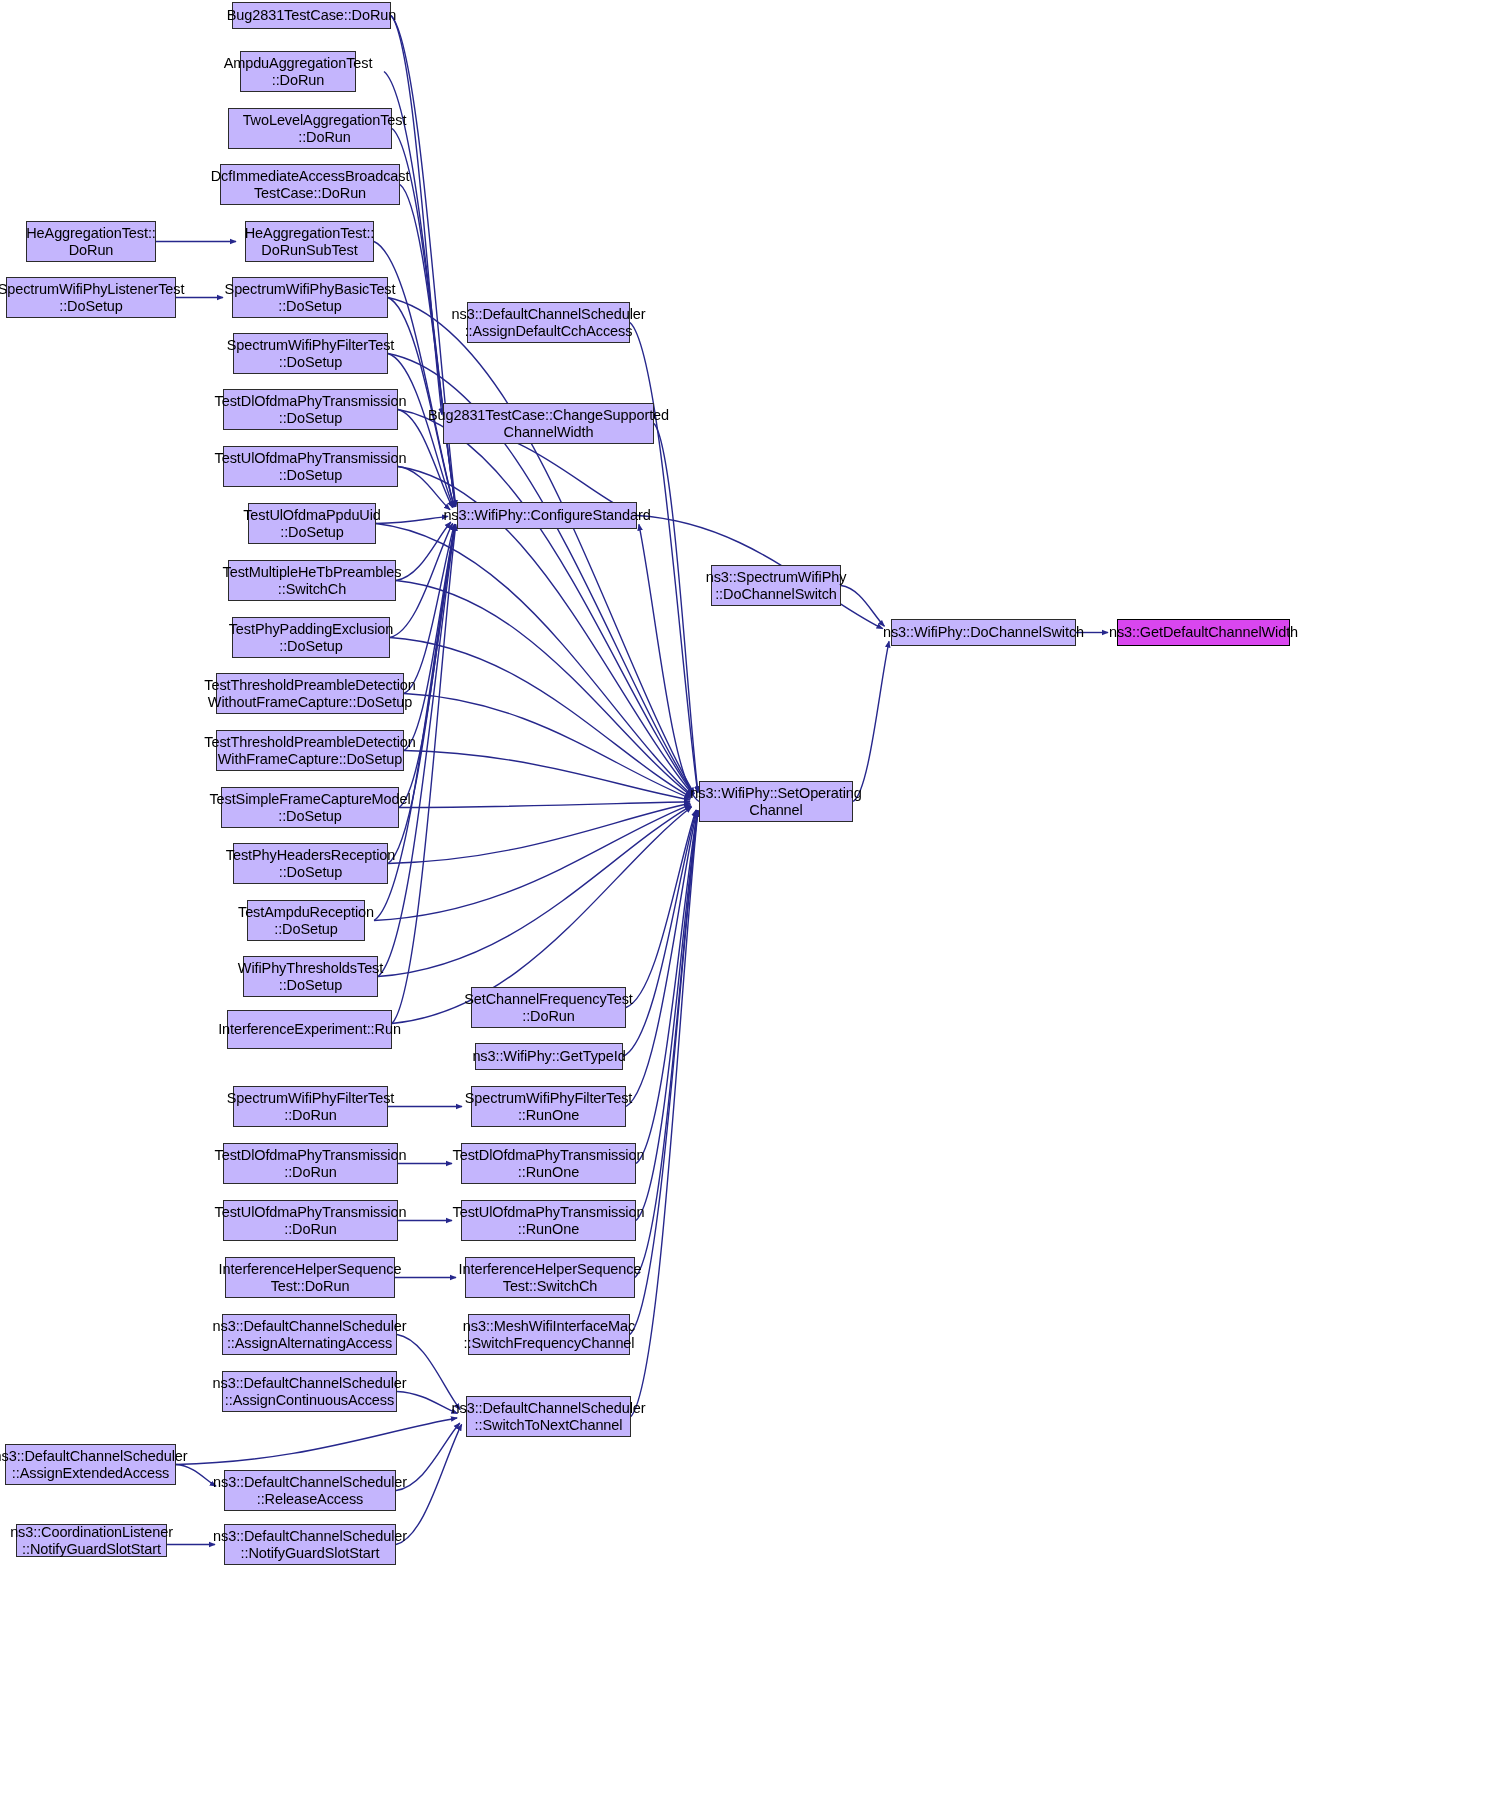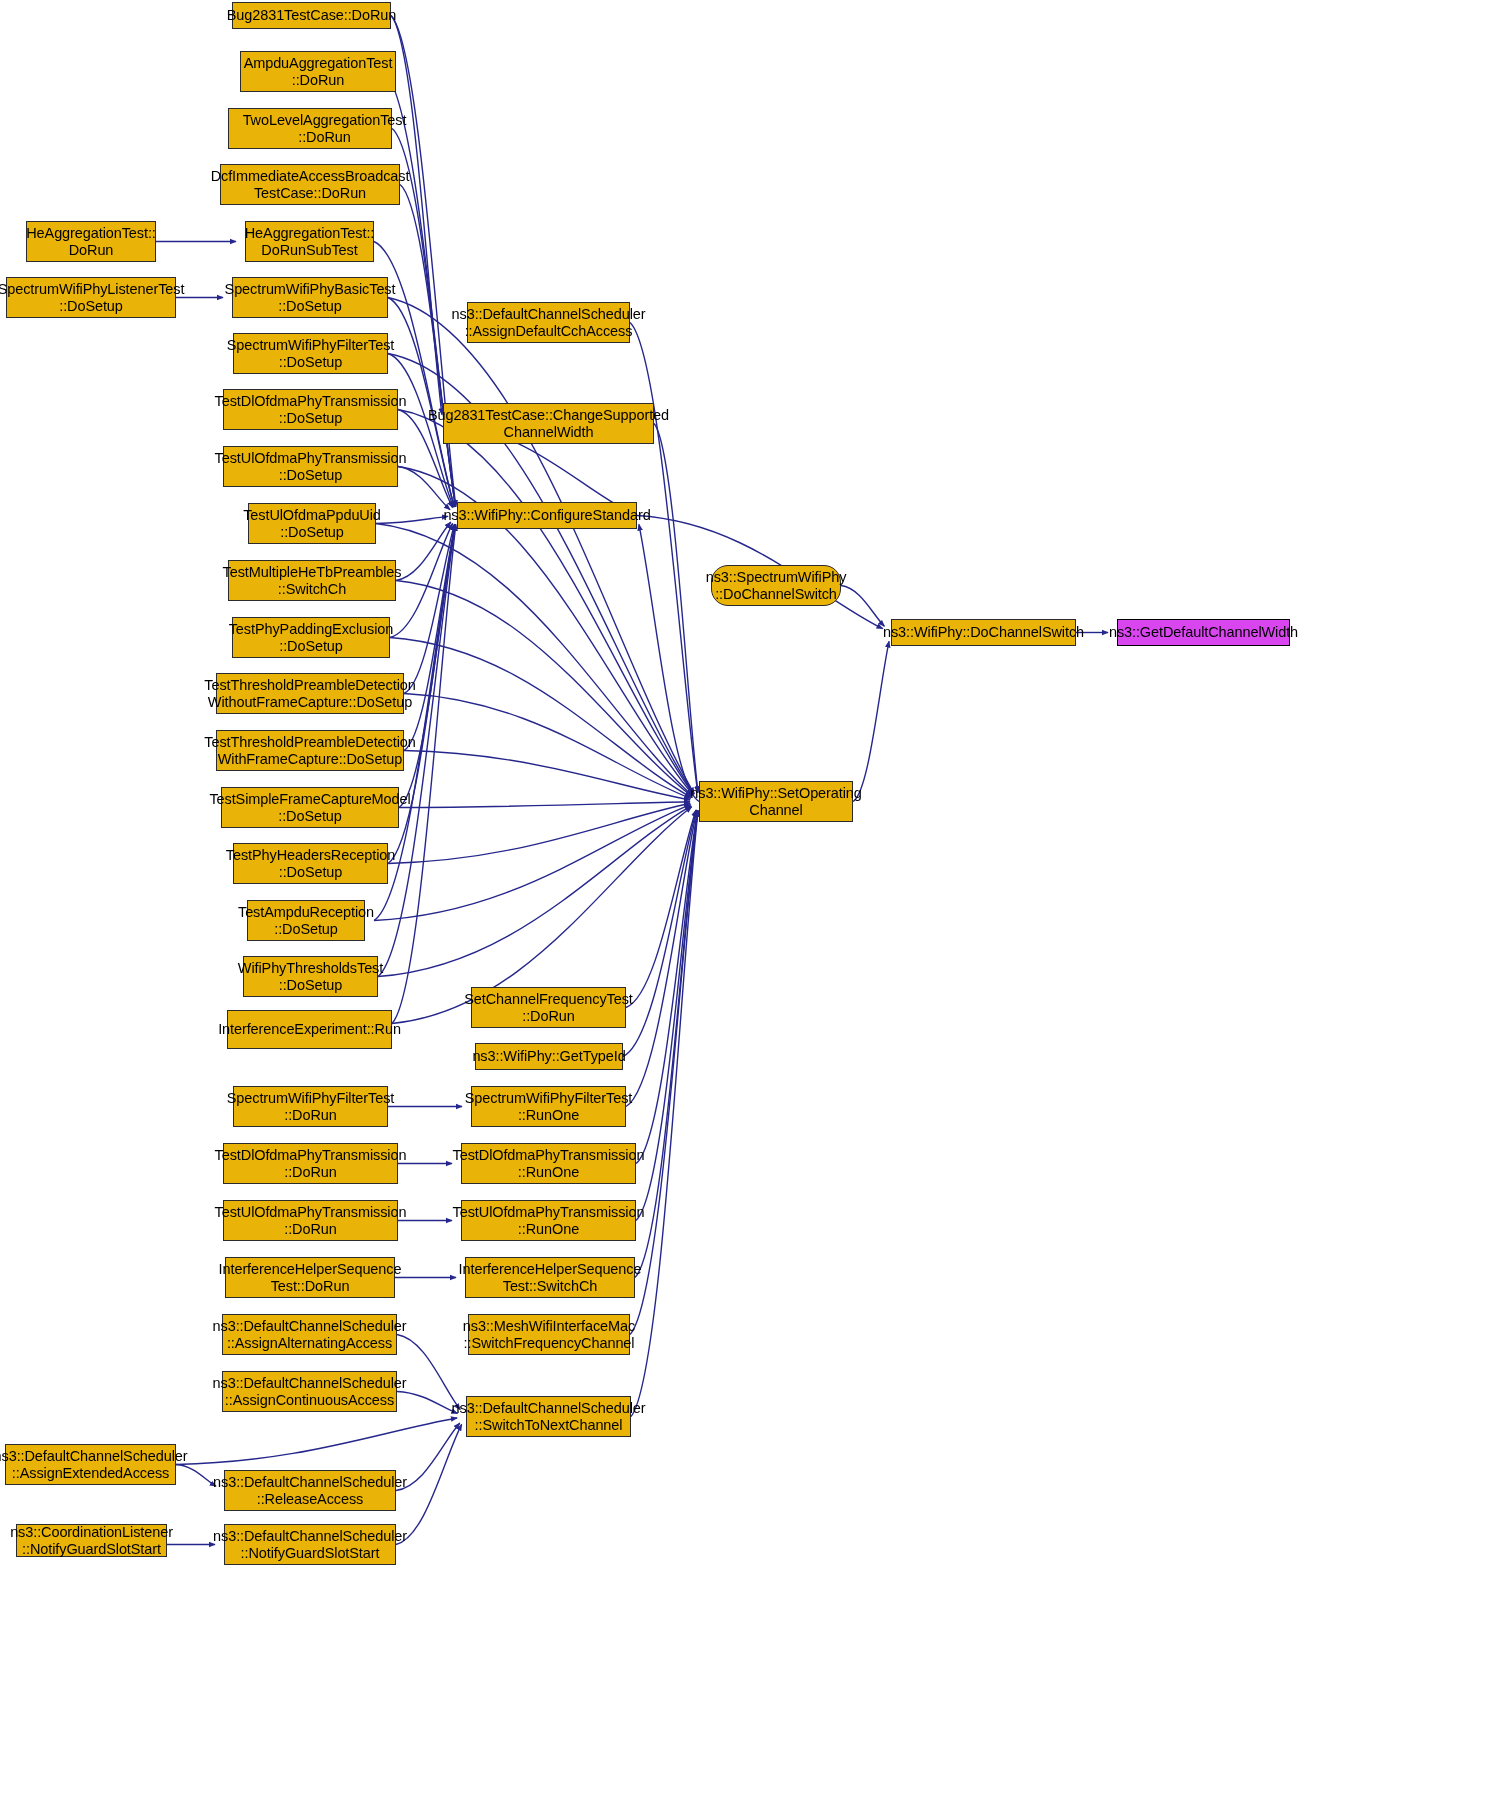--- a/index.html
+++ b/index.html
@@ -4,21 +4,21 @@
 <title>Caller Graph</title>
 <style>
   html,body{margin:0;padding:0;background:#ffffff;}
   body{font-family:"Liberation Sans",sans-serif;}
   #graph{position:relative;width:1493px;height:1814px;background:#ffffff;overflow:hidden;}
   #edges{position:absolute;left:0;top:0;width:1493px;height:1814px;pointer-events:none;}
   .node{
     position:absolute;
     box-sizing:border-box;
     border:1px solid #2b2b2b;
-    background:#eab308;
+    background:#c4b5fd;
     color:#000000;
     display:flex;
     align-items:center;
     justify-content:center;
     text-align:center;
     font-size:14.5px;
     line-height:16.5px;
     letter-spacing:-0.1px;
     white-space:pre-line;
     padding:0 3px;
@@ -96,21 +96,21 @@
       <path d="M631,1416.5 C661.1549076013616,1380.1367290689464 679.2478521621786,992.261839137707 698.0109057808036,810.4454844824387" fill="none" stroke="#26278c" stroke-width="1.4" marker-end="url(#ah)"></path>
       <path d="M397,1334.5 C425.4424141590057,1339.0068173160164 442.50786265440905,1387.0795353535243 460.20536479779037,1409.613621933606" fill="none" stroke="#26278c" stroke-width="1.4" marker-end="url(#ah)"></path>
       <path d="M397,1391.5 C424.24222797013596,1392.816049660393 440.58756475221753,1406.8539127045856 457.53828437807994,1413.4341610065508" fill="none" stroke="#26278c" stroke-width="1.4" marker-end="url(#ah)"></path>
       <path d="M176,1464.5 C302.5043623476268,1461.7081795895697 378.4069797562028,1431.9287618783121 457.1208052169484,1417.9696598261603" fill="none" stroke="#26278c" stroke-width="1.4" marker-end="url(#ah)"></path>
       <path d="M176,1464.5 C194.03886753552607,1465.802807099788 204.86218805684172,1479.6994161641933 216.08637230116904,1486.2134516631331" fill="none" stroke="#26278c" stroke-width="1.4" marker-end="url(#ah)"></path>
       <path d="M396,1490.5 C424.7168405918019,1486.4522929451555 441.946944946883,1443.2767510268147 459.81520131511525,1423.0382157525924" fill="none" stroke="#26278c" stroke-width="1.4" marker-end="url(#ah)"></path>
       <path d="M167,1544.5 L215,1544.5" fill="none" stroke="#26278c" stroke-width="1.4" marker-end="url(#ah)"></path>
       <path d="M396,1544.5 C425.556760015132,1537.2937804153582 443.2908160242112,1460.42743817918 461.6816889225156,1424.3963402559714" fill="none" stroke="#26278c" stroke-width="1.4" marker-end="url(#ah)"></path>
     </svg>
 <div class="node" style="left: 232px; top: 2px; width: 159px; height: 27px;">Bug2831TestCase::DoRun</div>
-    <div class="node" style="left: 240px; top: 51px; width: 156px; height: 41px;">AmpduAggregationTest
+    <div class="node" style="left: 240px; top: 51px; width: 116px; height: 41px;">AmpduAggregationTest
 ::DoRun</div>
     <div class="node" style="left: 228px; top: 108px; width: 164px; height: 41px; padding-left: 32px;">TwoLevelAggregationTest
 ::DoRun</div>
     <div class="node" style="left: 220px; top: 164px; width: 180px; height: 41px;">DcfImmediateAccessBroadcast
 TestCase::DoRun</div>
     <div class="node" style="left: 26px; top: 221px; width: 130px; height: 41px;">HeAggregationTest::
 DoRun</div>
     <div class="node" style="left: 245px; top: 221px; width: 129px; height: 41px;">HeAggregationTest::
 DoRunSubTest</div>
     <div class="node" style="left: 6px; top: 277px; width: 170px; height: 41px;">SpectrumWifiPhyListenerTest
@@ -140,21 +140,21 @@
     <div class="node" style="left: 247px; top: 900px; width: 118px; height: 41px;">TestAmpduReception
 ::DoSetup</div>
     <div class="node" style="left: 243px; top: 956px; width: 135px; height: 41px;">WifiPhyThresholdsTest
 ::DoSetup</div>
     <div class="node" style="left: 227px; top: 1010px; width: 165px; height: 39px;">InterferenceExperiment::Run</div>
     <div class="node" style="left: 467px; top: 302px; width: 163px; height: 41px;">ns3::DefaultChannelScheduler
 ::AssignDefaultCchAccess</div>
     <div class="node" style="left: 443px; top: 403px; width: 211px; height: 41px;">Bug2831TestCase::ChangeSupported
 ChannelWidth</div>
     <div class="node" style="left: 457px; top: 502px; width: 180px; height: 27px;">ns3::WifiPhy::ConfigureStandard</div>
-    <div class="node" style="left: 711px; top: 565px; width: 130px; height: 41px; border-radius: 17px;">ns3::SpectrumWifiPhy
+    <div class="node" style="left: 711px; top: 565px; width: 130px; height: 41px;">ns3::SpectrumWifiPhy
 ::DoChannelSwitch</div>
     <div class="node" style="left: 891px; top: 619px; width: 185px; height: 27px;">ns3::WifiPhy::DoChannelSwitch</div>
     <div class="node hl" style="left: 1117px; top: 619px; width: 173px; height: 27px;">ns3::GetDefaultChannelWidth</div>
     <div class="node" style="left: 699px; top: 781px; width: 154px; height: 41px;">ns3::WifiPhy::SetOperating
 Channel</div>
     <div class="node" style="left: 471px; top: 987px; width: 155px; height: 41px;">SetChannelFrequencyTest
 ::DoRun</div>
     <div class="node" style="left: 475px; top: 1043px; width: 148px; height: 27px;">ns3::WifiPhy::GetTypeId</div>
     <div class="node" style="left: 233px; top: 1086px; width: 155px; height: 41px;">SpectrumWifiPhyFilterTest
 ::DoRun</div>

